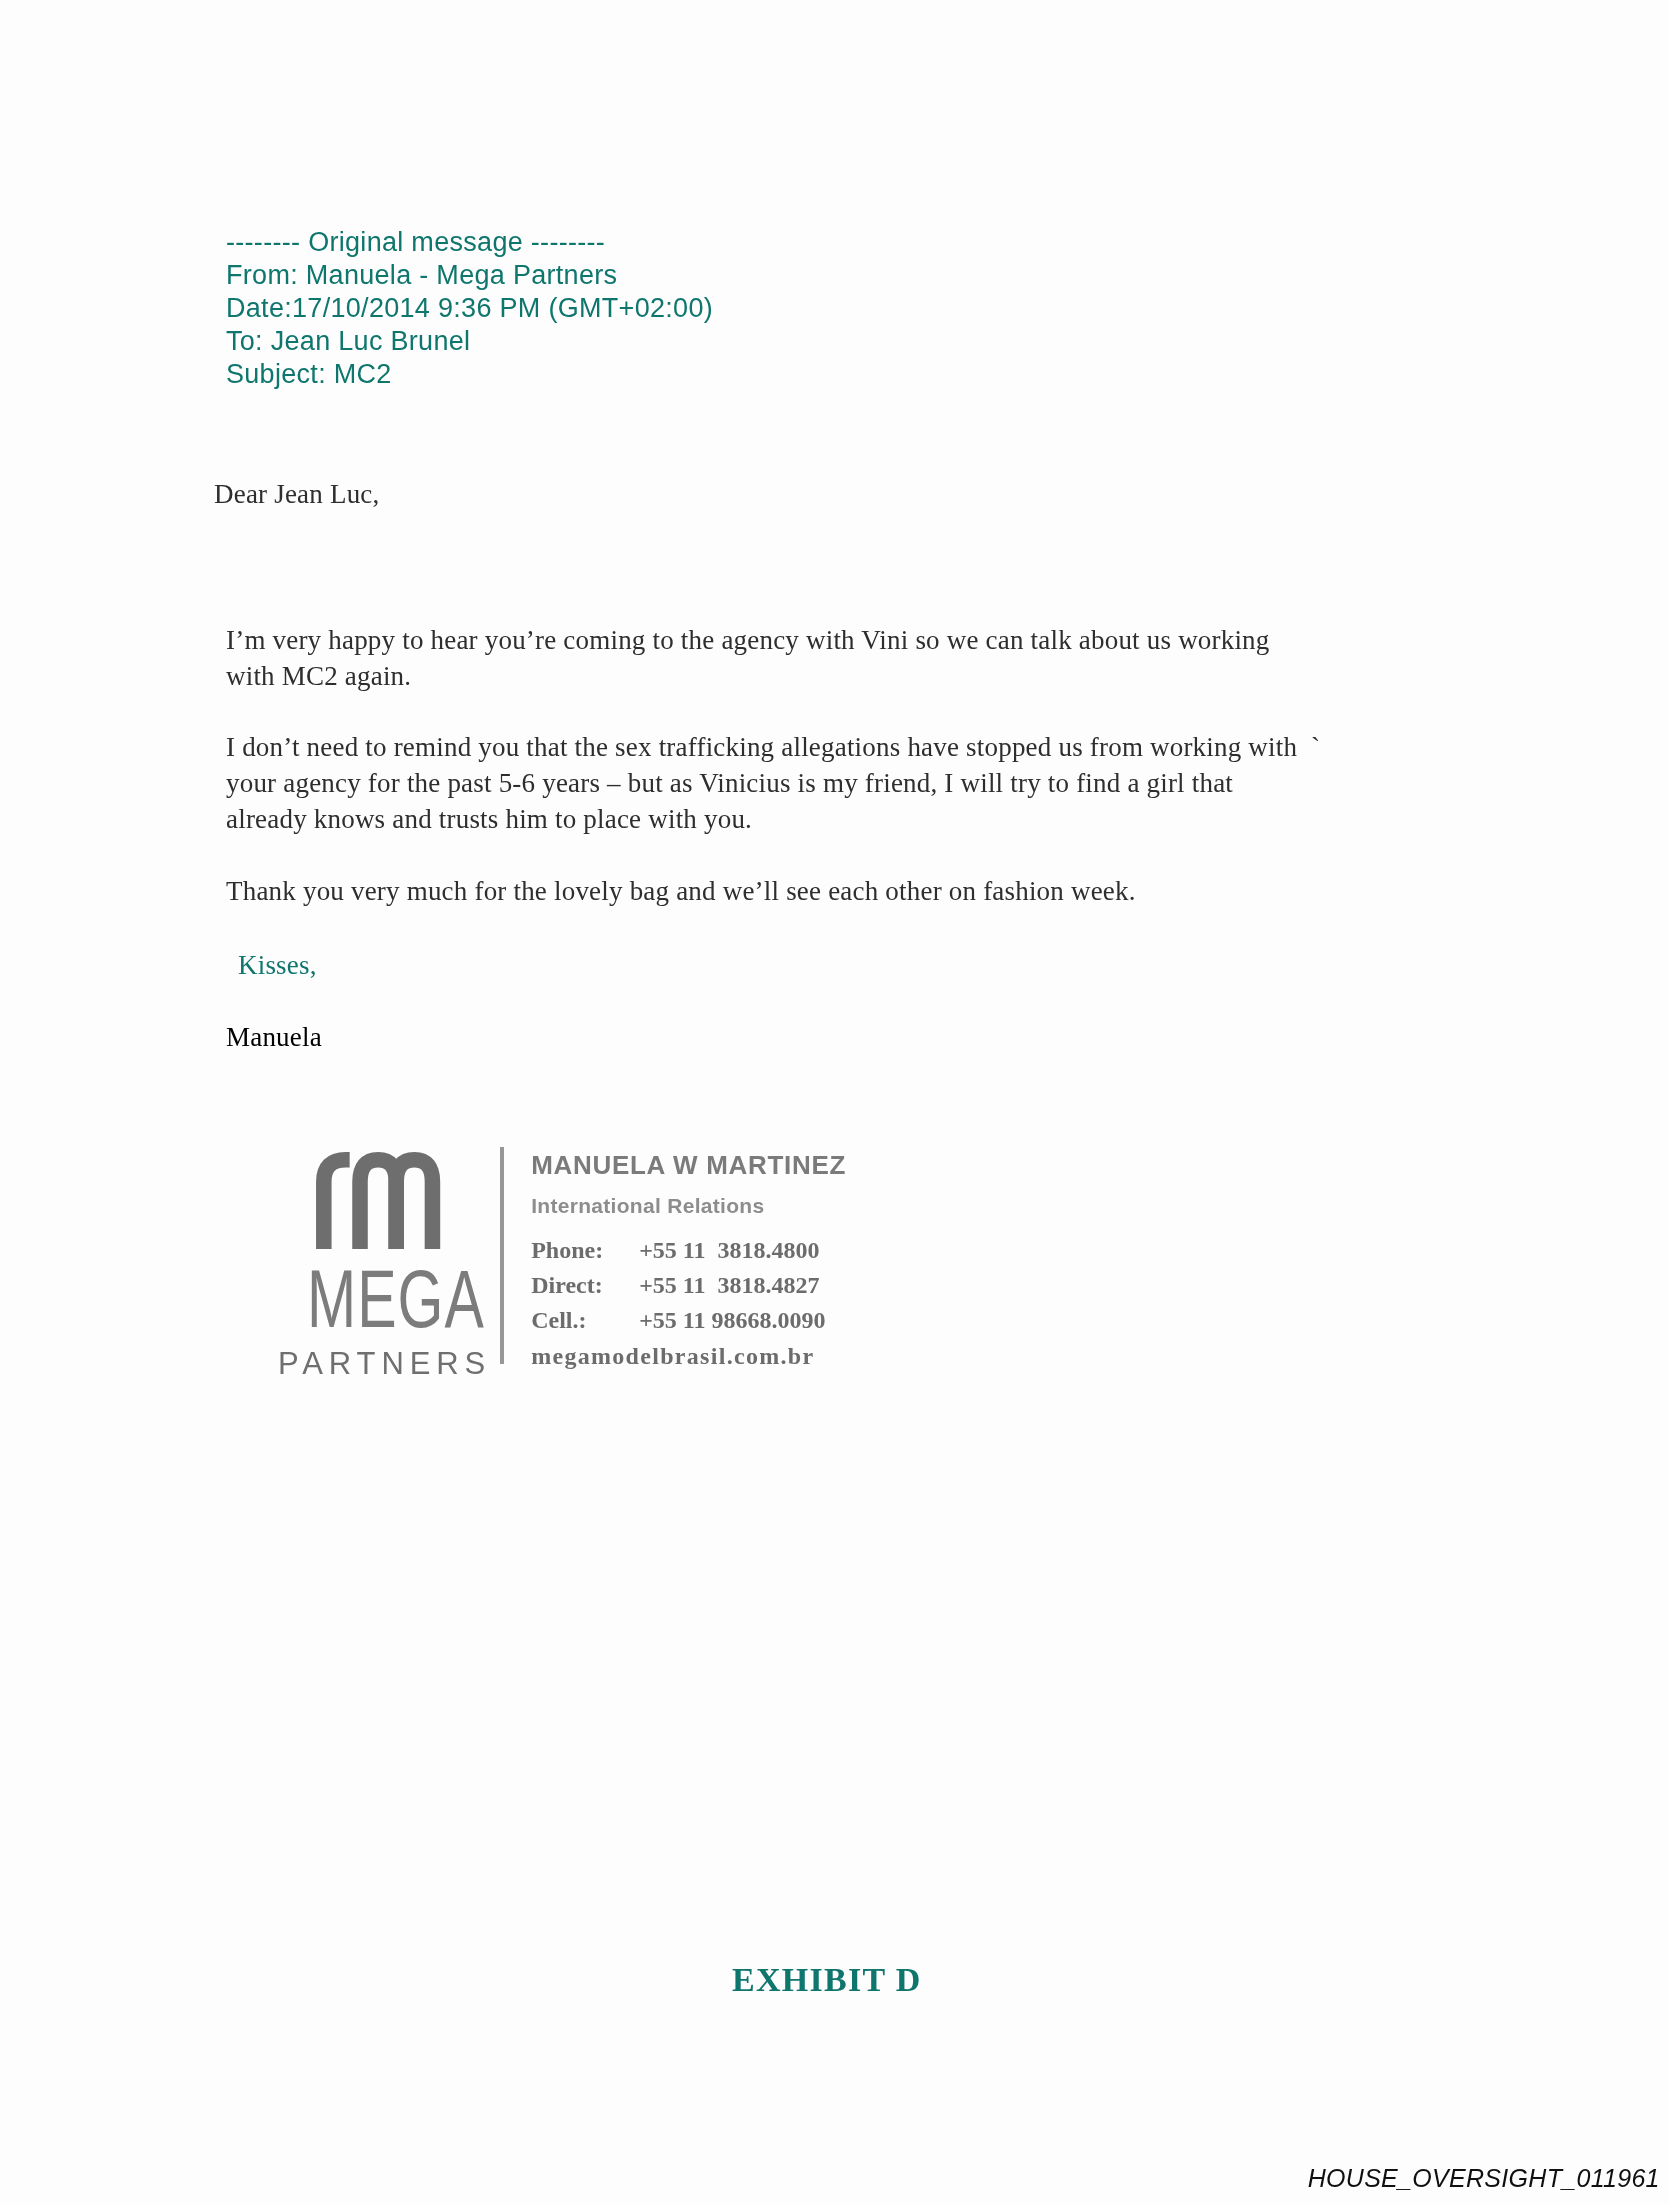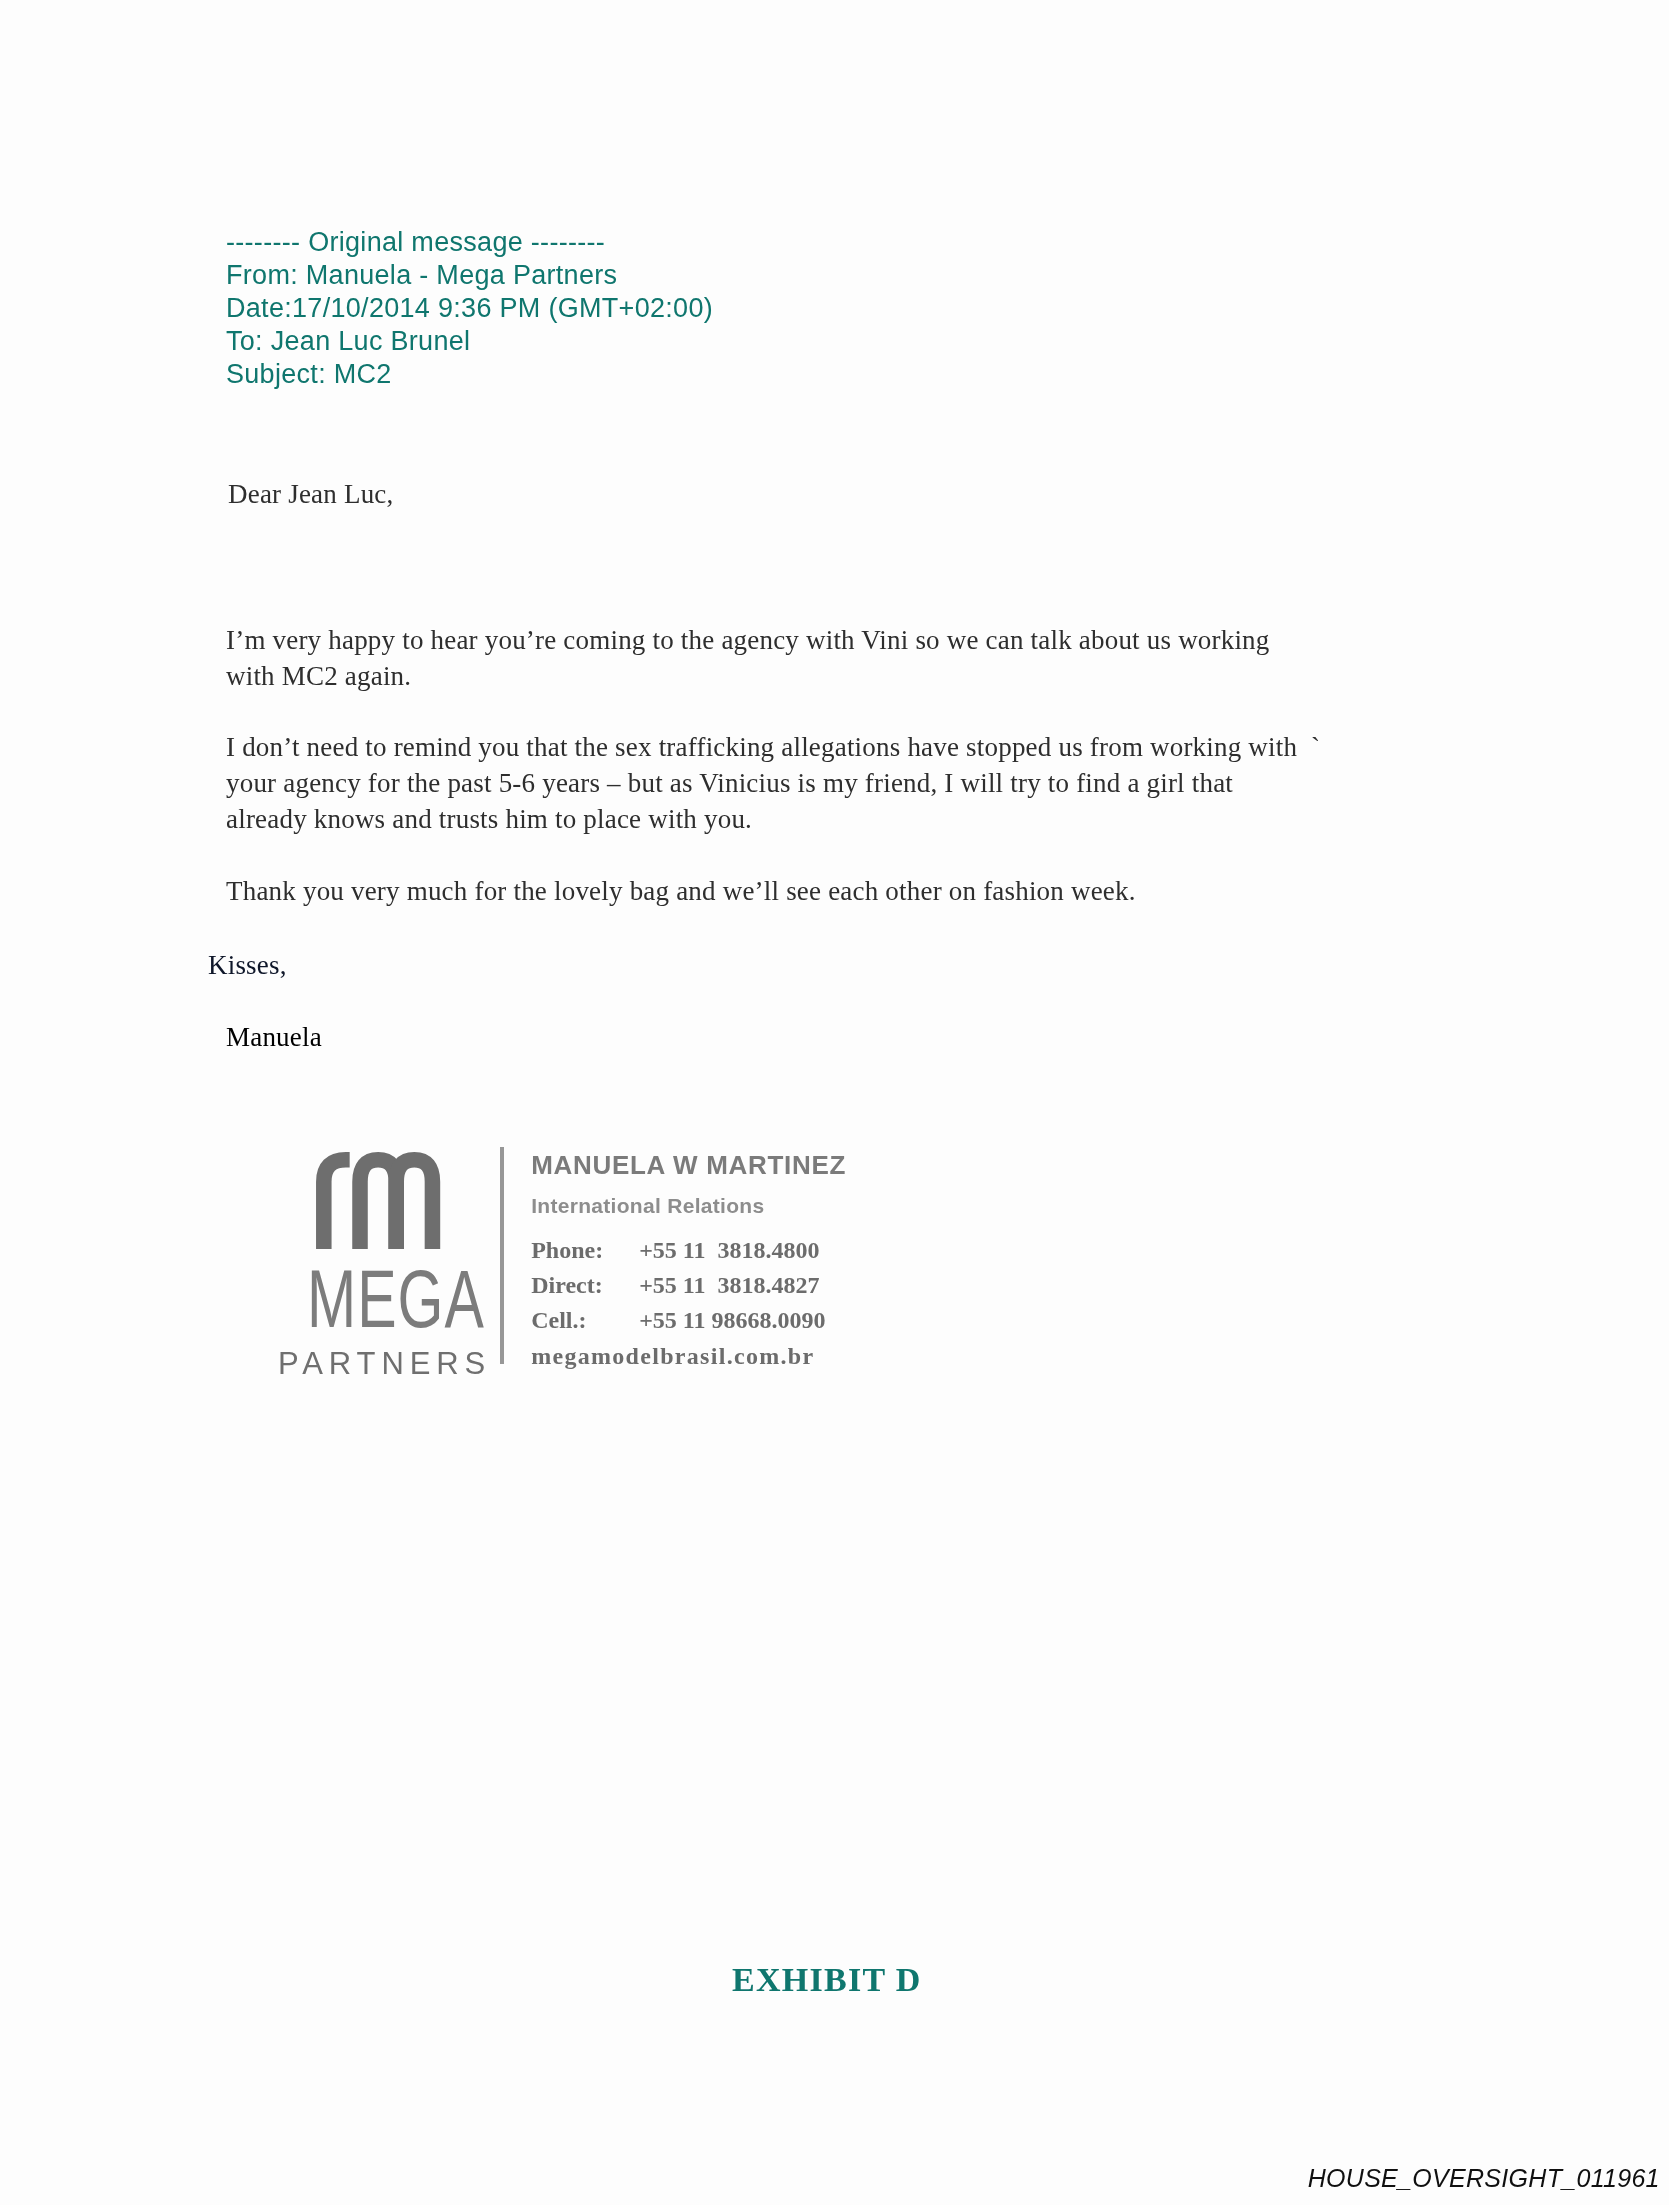--- a/index.html
+++ b/index.html
@@ -21,25 +21,25 @@
     color: #0f766e; letter-spacing: 0.3px;
   }
 
   
   .letter-text {
     font-family: "Liberation Serif", serif;
     font-size: 27px; line-height: 36px;
     color: #2e2e2e; letter-spacing: 0.2px;
     white-space: pre-wrap;
   }
-  .salutation { left: 228px; top: 476px; text-align: center; }
+  .salutation { left: 214px; top: 476px; text-align: center; }
   .para-1 { left: 226px; top: 622px; }
   .para-2 { left: 226px; top: 729px; }
   .para-3 { left: 226px; top: 873px; }
-  .closing { left: 208px; top: 947px; color: #0f172a; }
+  .closing { left: 238px; top: 947px; color: #0f766e; }
   .signed  { left: 226px; top: 1019px; color: #000000; }
 
   
   .sig-card { left: 278px; top: 1147px; display: flex; }
   .logo-col { width: 208px; color: #6e6e6e; }
   .monogram { display: block; margin: 5.2px auto 0; }
   .wordmark {
     margin-top: 9.2px;
     font-family: "Liberation Sans", sans-serif;
     font-weight: 200;

